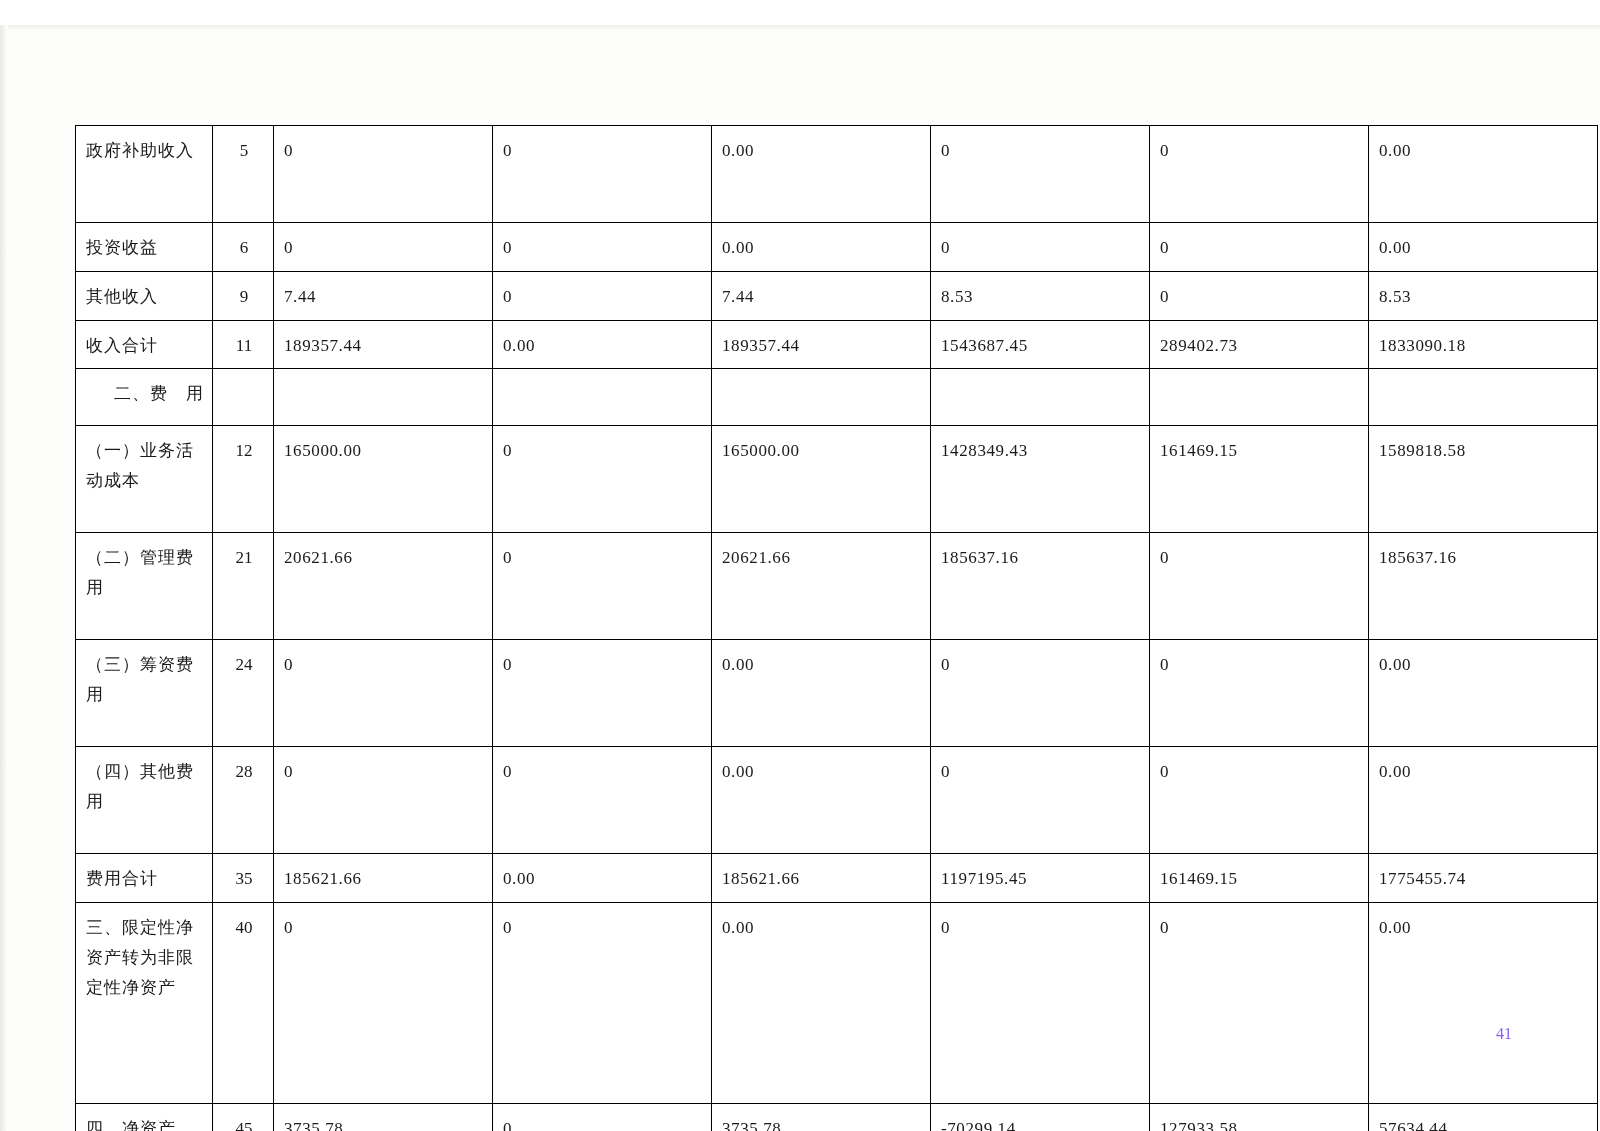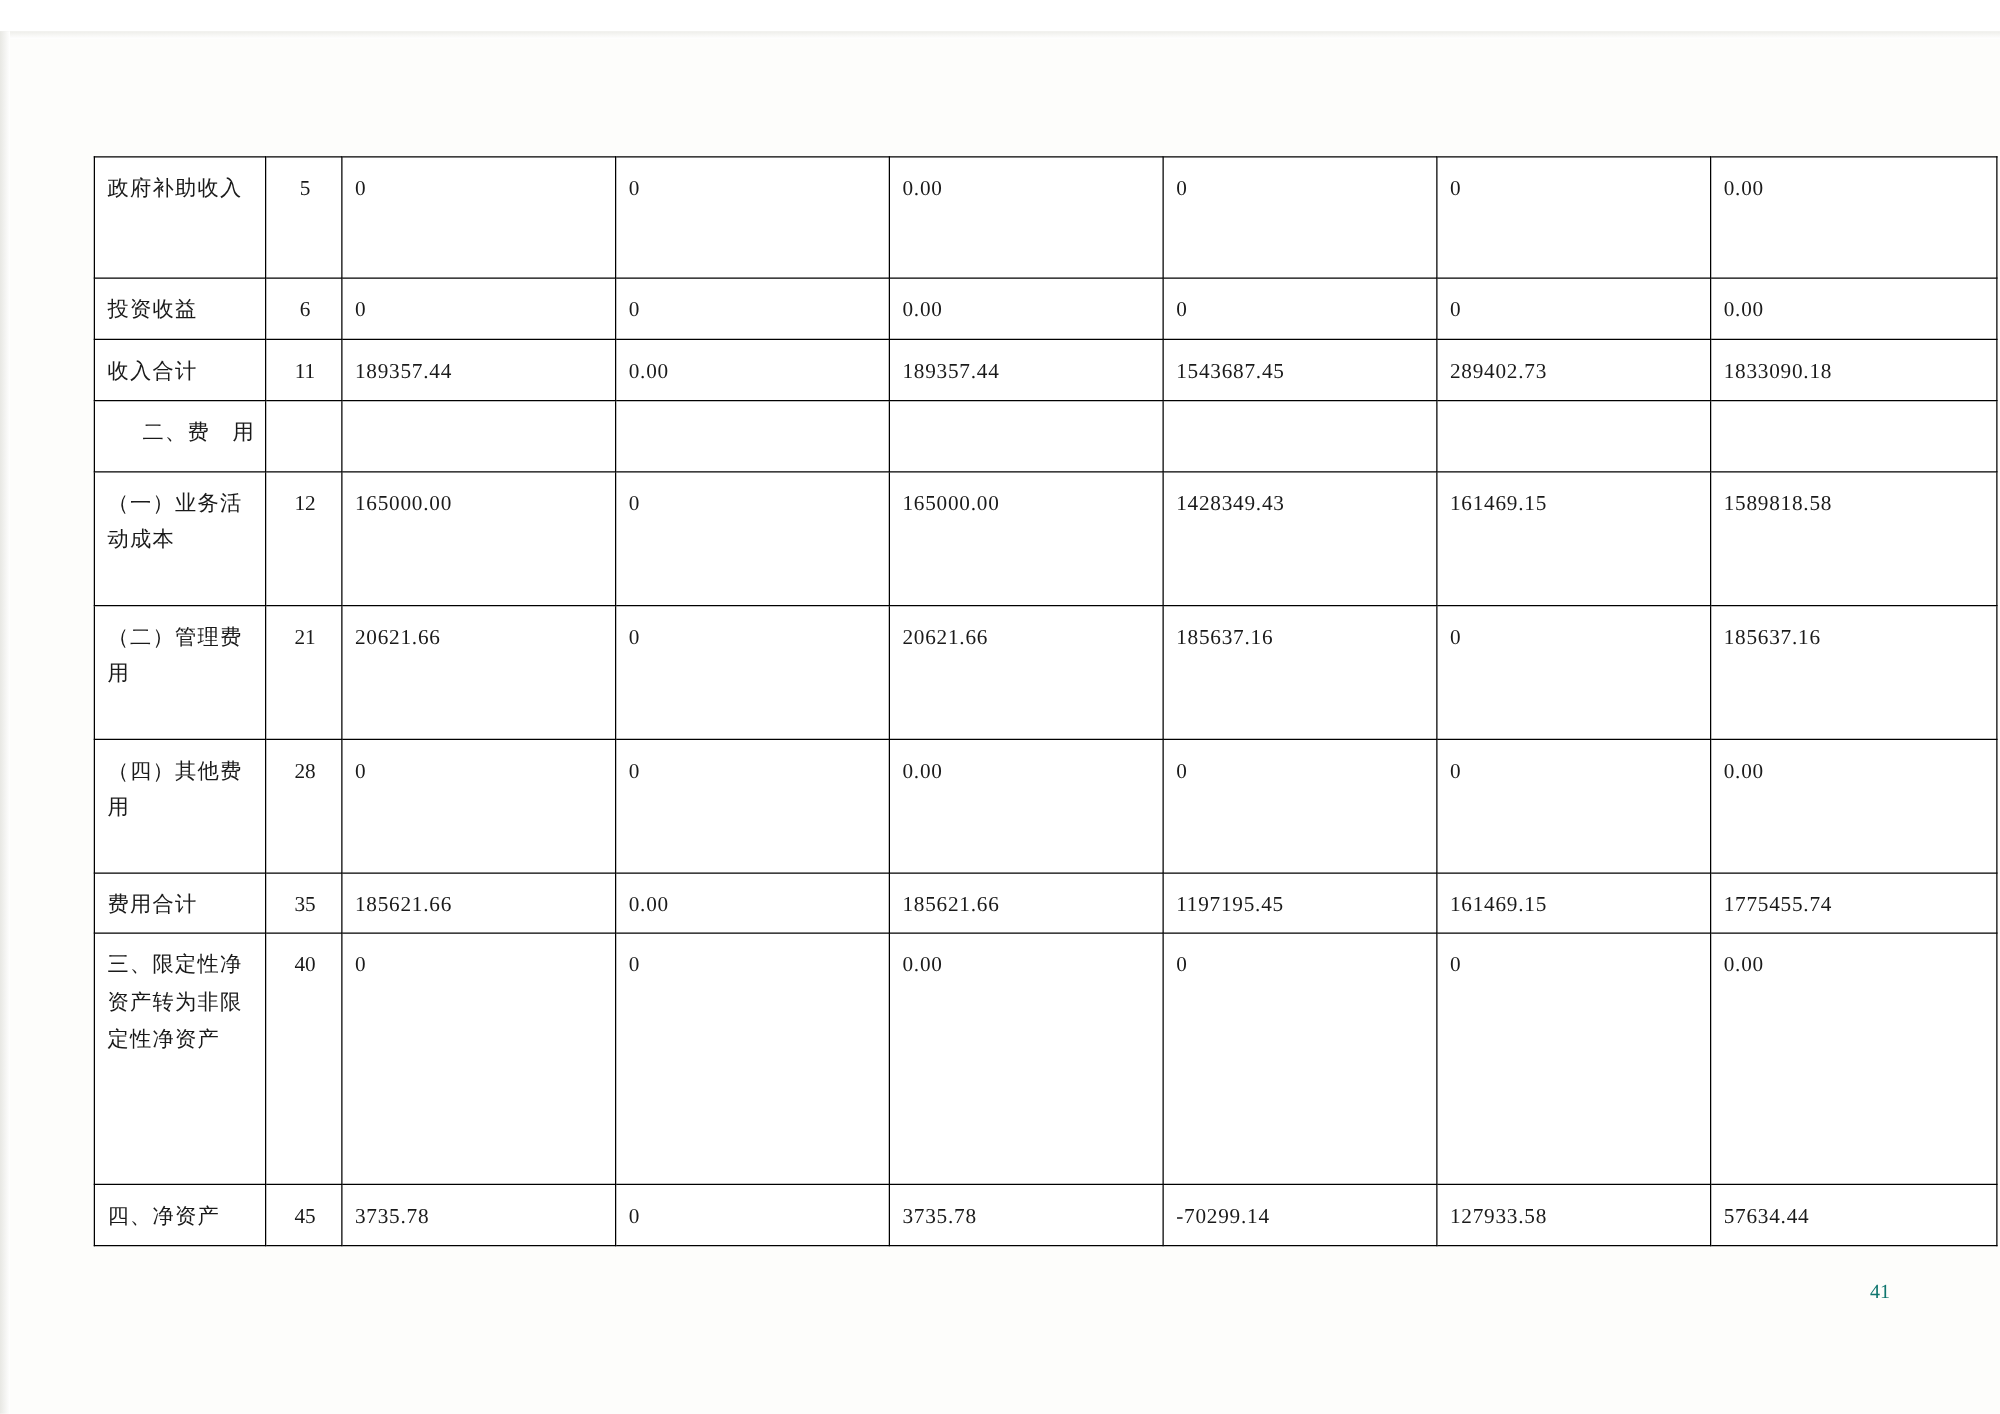--- a/index.html
+++ b/index.html
@@ -71,21 +71,21 @@
     text-align: right;
   }
   .section-label {
     letter-spacing: 2px;
   }
   .pagenum {
     position: absolute;
     right: 88px;
     top: 1000px;
     font-size: 16px;
-    color: #0f766e;
+    color: #8b5cf6;
     font-family: "Liberation Serif", "DejaVu Serif", serif;
   }
   .edge-shadow-left {
     position: absolute;
     left: 0;
     top: 0;
     width: 8px;
     height: 1131px;
     background: linear-gradient(to right, #e8e8e4, #ffffff);
   }
@@ -124,20 +124,30 @@
           <td class="label">投资收益</td>
           <td class="lineno">6</td>
           <td class="num">0</td>
           <td class="num">0</td>
           <td class="num">0.00</td>
           <td class="num">0</td>
           <td class="num">0</td>
           <td class="num wide">0.00</td>
         </tr>
 
+        <tr>
+          <td class="label">其他收入</td>
+          <td class="lineno">9</td>
+          <td class="num">7.44</td>
+          <td class="num">0</td>
+          <td class="num">7.44</td>
+          <td class="num">8.53</td>
+          <td class="num">0</td>
+          <td class="num wide">8.53</td>
+        </tr>
 
         <tr>
           <td class="label">收入合计</td>
           <td class="lineno">11</td>
           <td class="num">189357.44</td>
           <td class="num">0.00</td>
           <td class="num">189357.44</td>
           <td class="num">1543687.45</td>
           <td class="num">289402.73</td>
           <td class="num wide">1833090.18</td>
@@ -169,20 +179,30 @@
           <td class="label" style="height:88px">（二）管理费用</td>
           <td class="lineno">21</td>
           <td class="num">20621.66</td>
           <td class="num">0</td>
           <td class="num">20621.66</td>
           <td class="num">185637.16</td>
           <td class="num">0</td>
           <td class="num wide">185637.16</td>
         </tr>
 
+        <tr>
+          <td class="label" style="height:88px">（三）筹资费用</td>
+          <td class="lineno">24</td>
+          <td class="num">0</td>
+          <td class="num">0</td>
+          <td class="num">0.00</td>
+          <td class="num">0</td>
+          <td class="num">0</td>
+          <td class="num wide">0.00</td>
+        </tr>
 
         <tr>
           <td class="label" style="height:88px">（四）其他费用</td>
           <td class="lineno">28</td>
           <td class="num">0</td>
           <td class="num">0</td>
           <td class="num">0.00</td>
           <td class="num">0</td>
           <td class="num">0</td>
           <td class="num wide">0.00</td>

